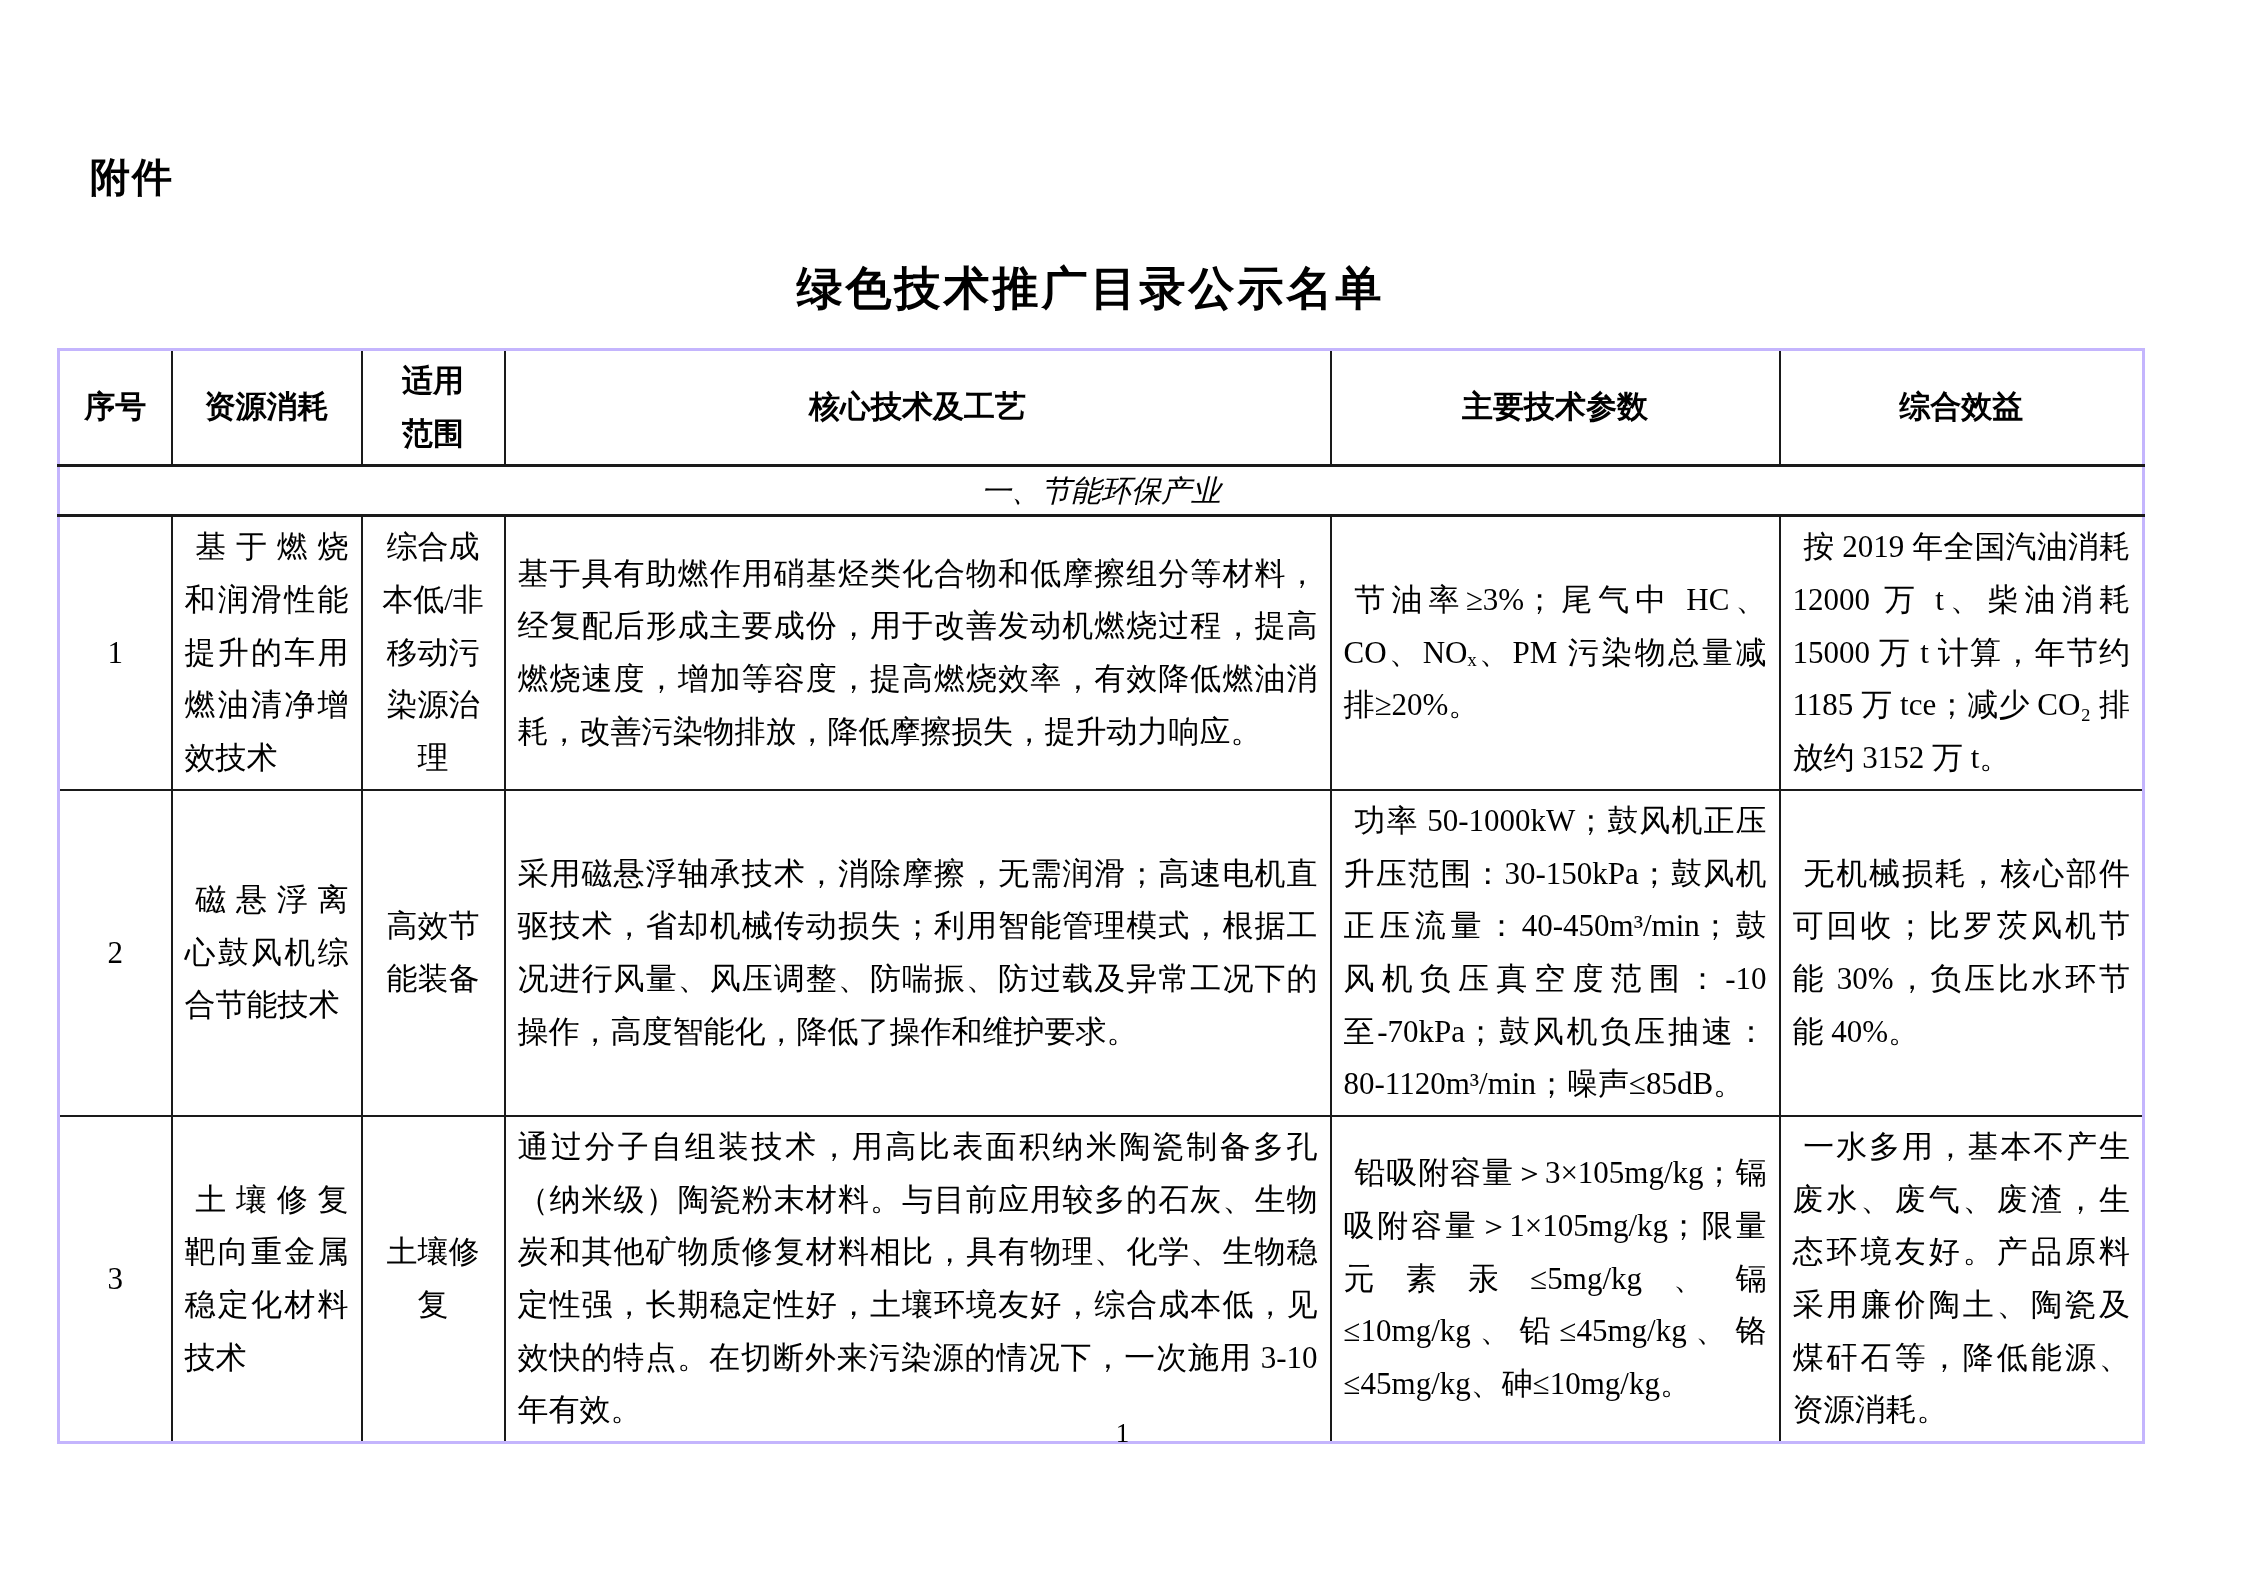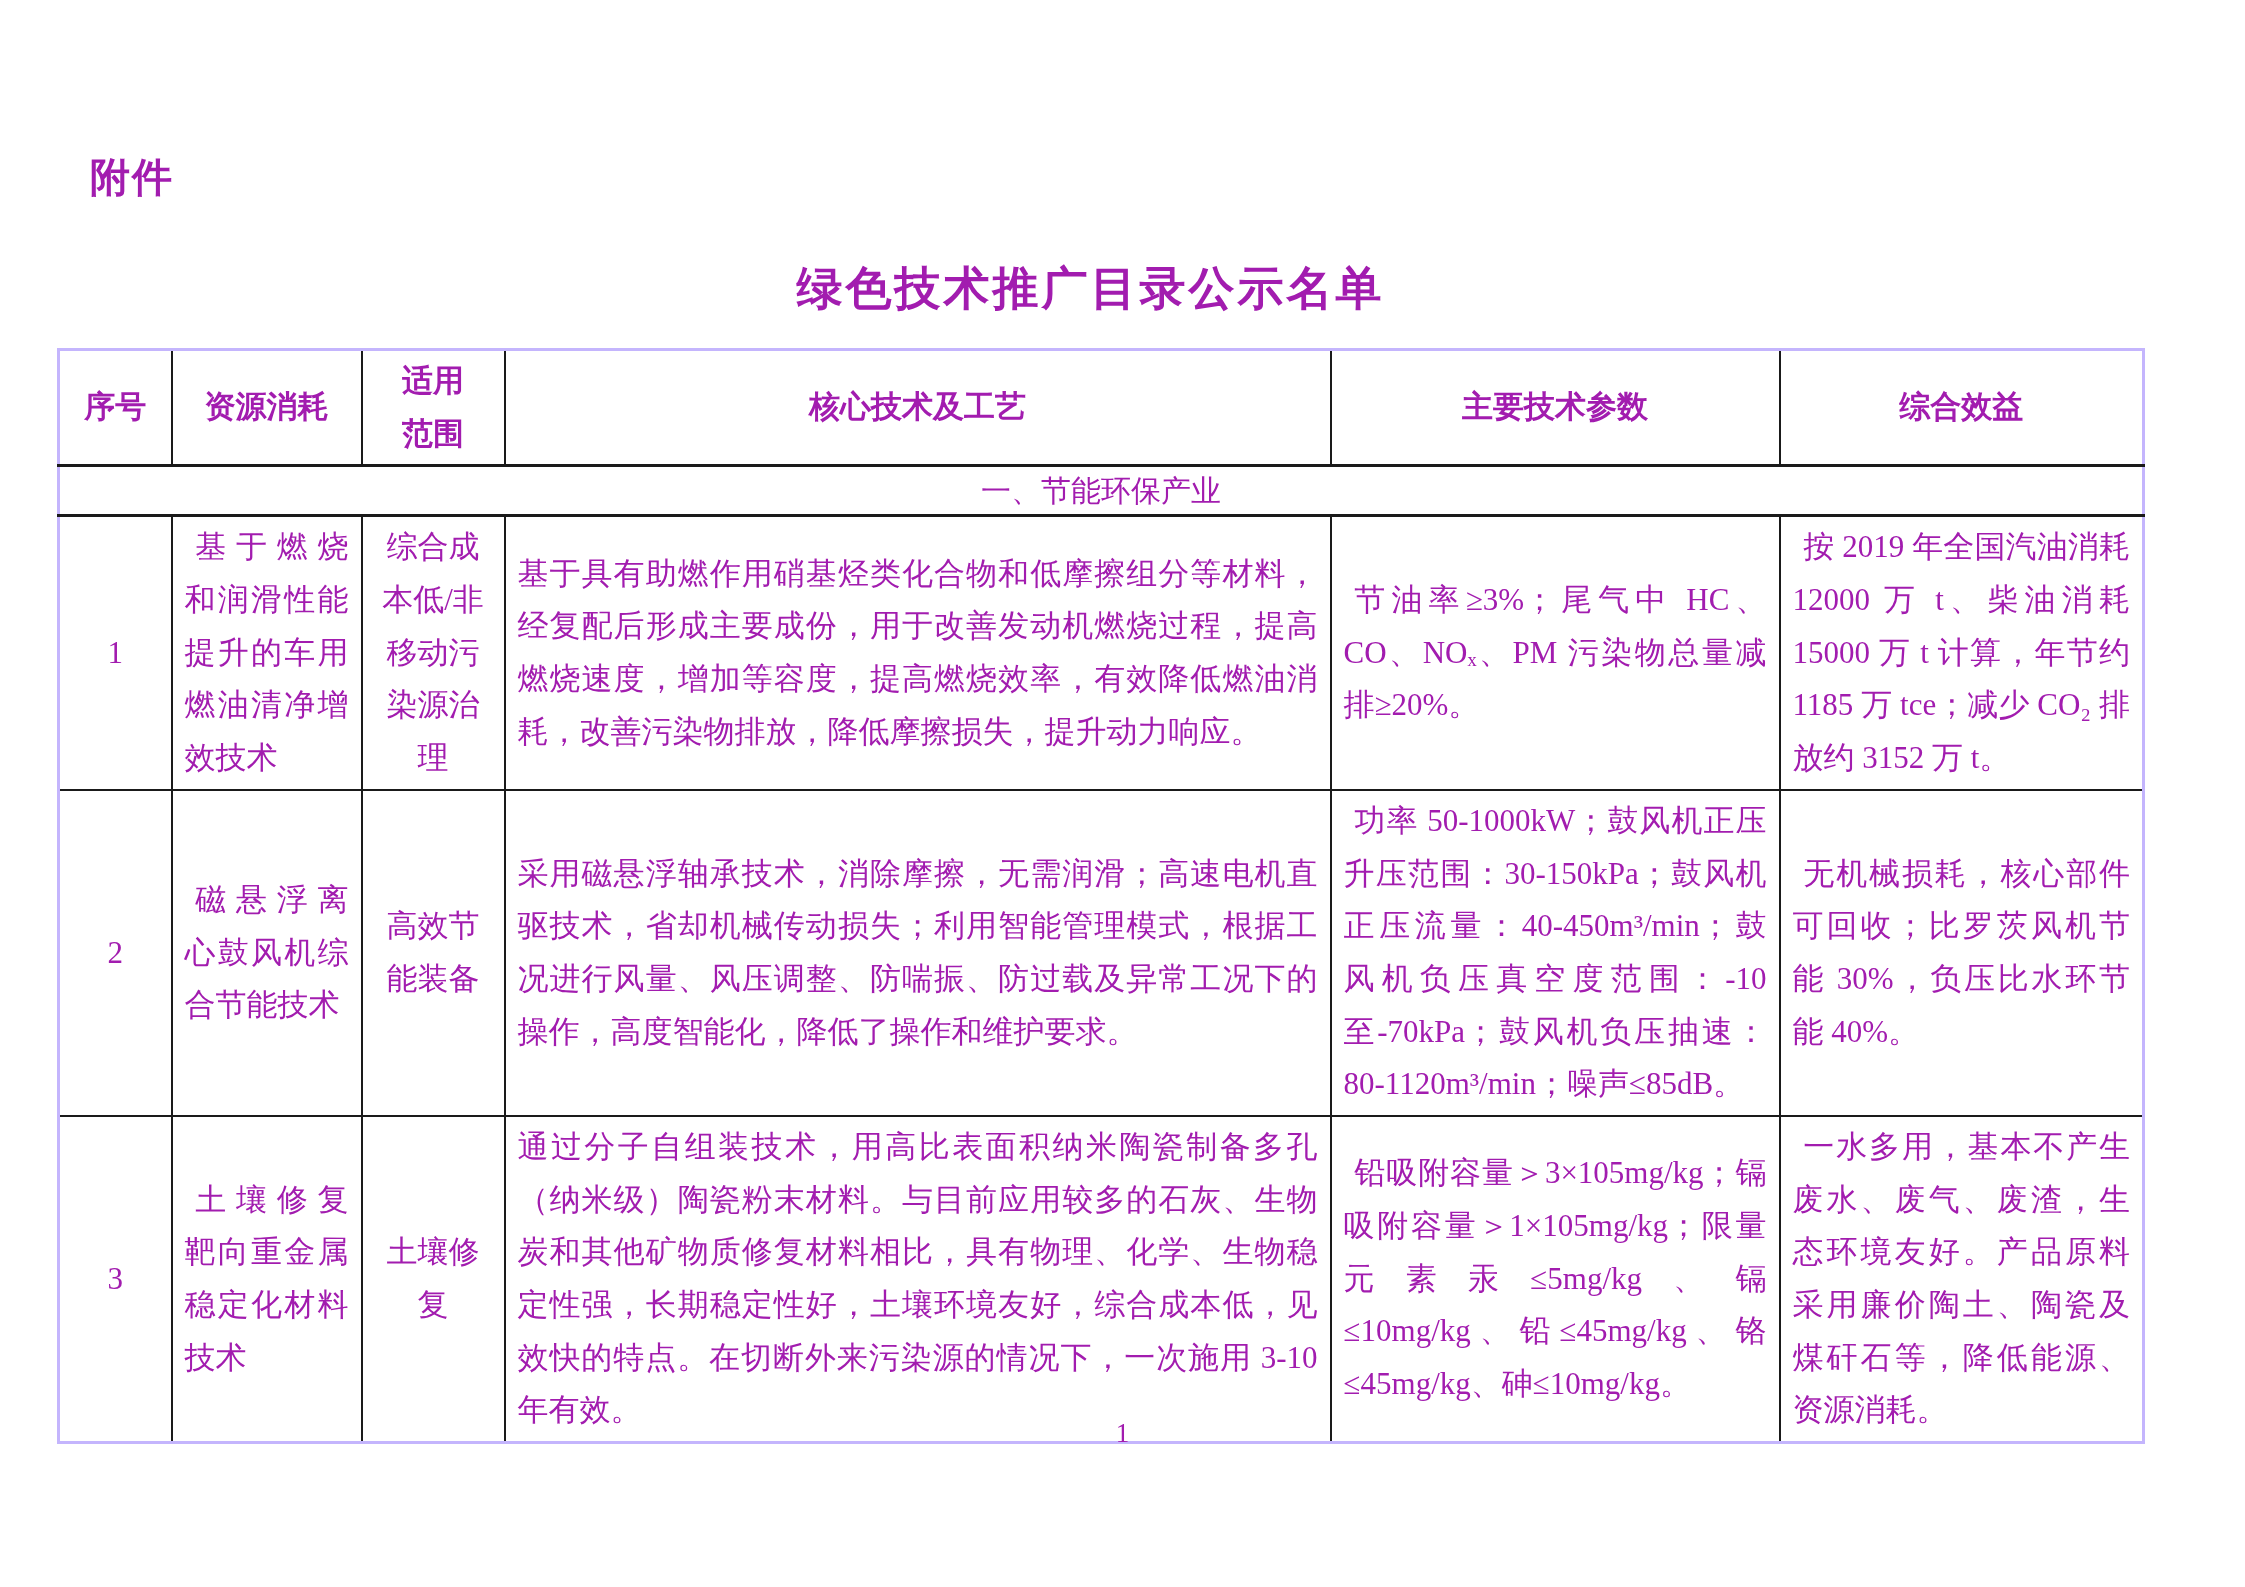--- a/index.html
+++ b/index.html
@@ -2,21 +2,21 @@
 <html><head>
 <meta charset="utf-8">
 <style>
   * { margin: 0; padding: 0; box-sizing: border-box; }
   html, body { background: #e8e8e8; }
   .page {
     position: relative;
     width: 2245px;
     height: 1587px;
     background: #ffffff;
-    color: #a21caf;
+    color: #000000;
     font-family: "Liberation Serif", "DejaVu Serif", serif;
     overflow: hidden;
   }
   .attachment-label {
     position: absolute;
     left: 90px;
     top: 150px;
     font-family: "Liberation Sans", "DejaVu Sans", sans-serif;
     font-weight: bold;
     font-size: 40px;
@@ -52,21 +52,21 @@
   }
   tr.header-row { height: 104px; }
   tr.header-row th {
     font-family: "Liberation Sans", "DejaVu Sans", sans-serif;
     font-weight: bold;
     font-size: 31px;
     text-align: center;
     border-bottom: 3px solid #1a1a1a;
   }
   th.h-scope { white-space: pre-line; line-height: 1.9; }
-  tr.section-row { height: 50px; }
+  tr.section-row { height: 50px; font-style: italic; }
   tr.section-row td {
     text-align: center;
     font-size: 30px;
     padding: 2px 0;
     border-bottom: 3px solid #1a1a1a;
     line-height: 1.3;
   }
   tr.data-row-1 { height: 260px; }
   tr.data-row-2 { height: 288px; }
   tr.data-row-3 { height: 253px; }

